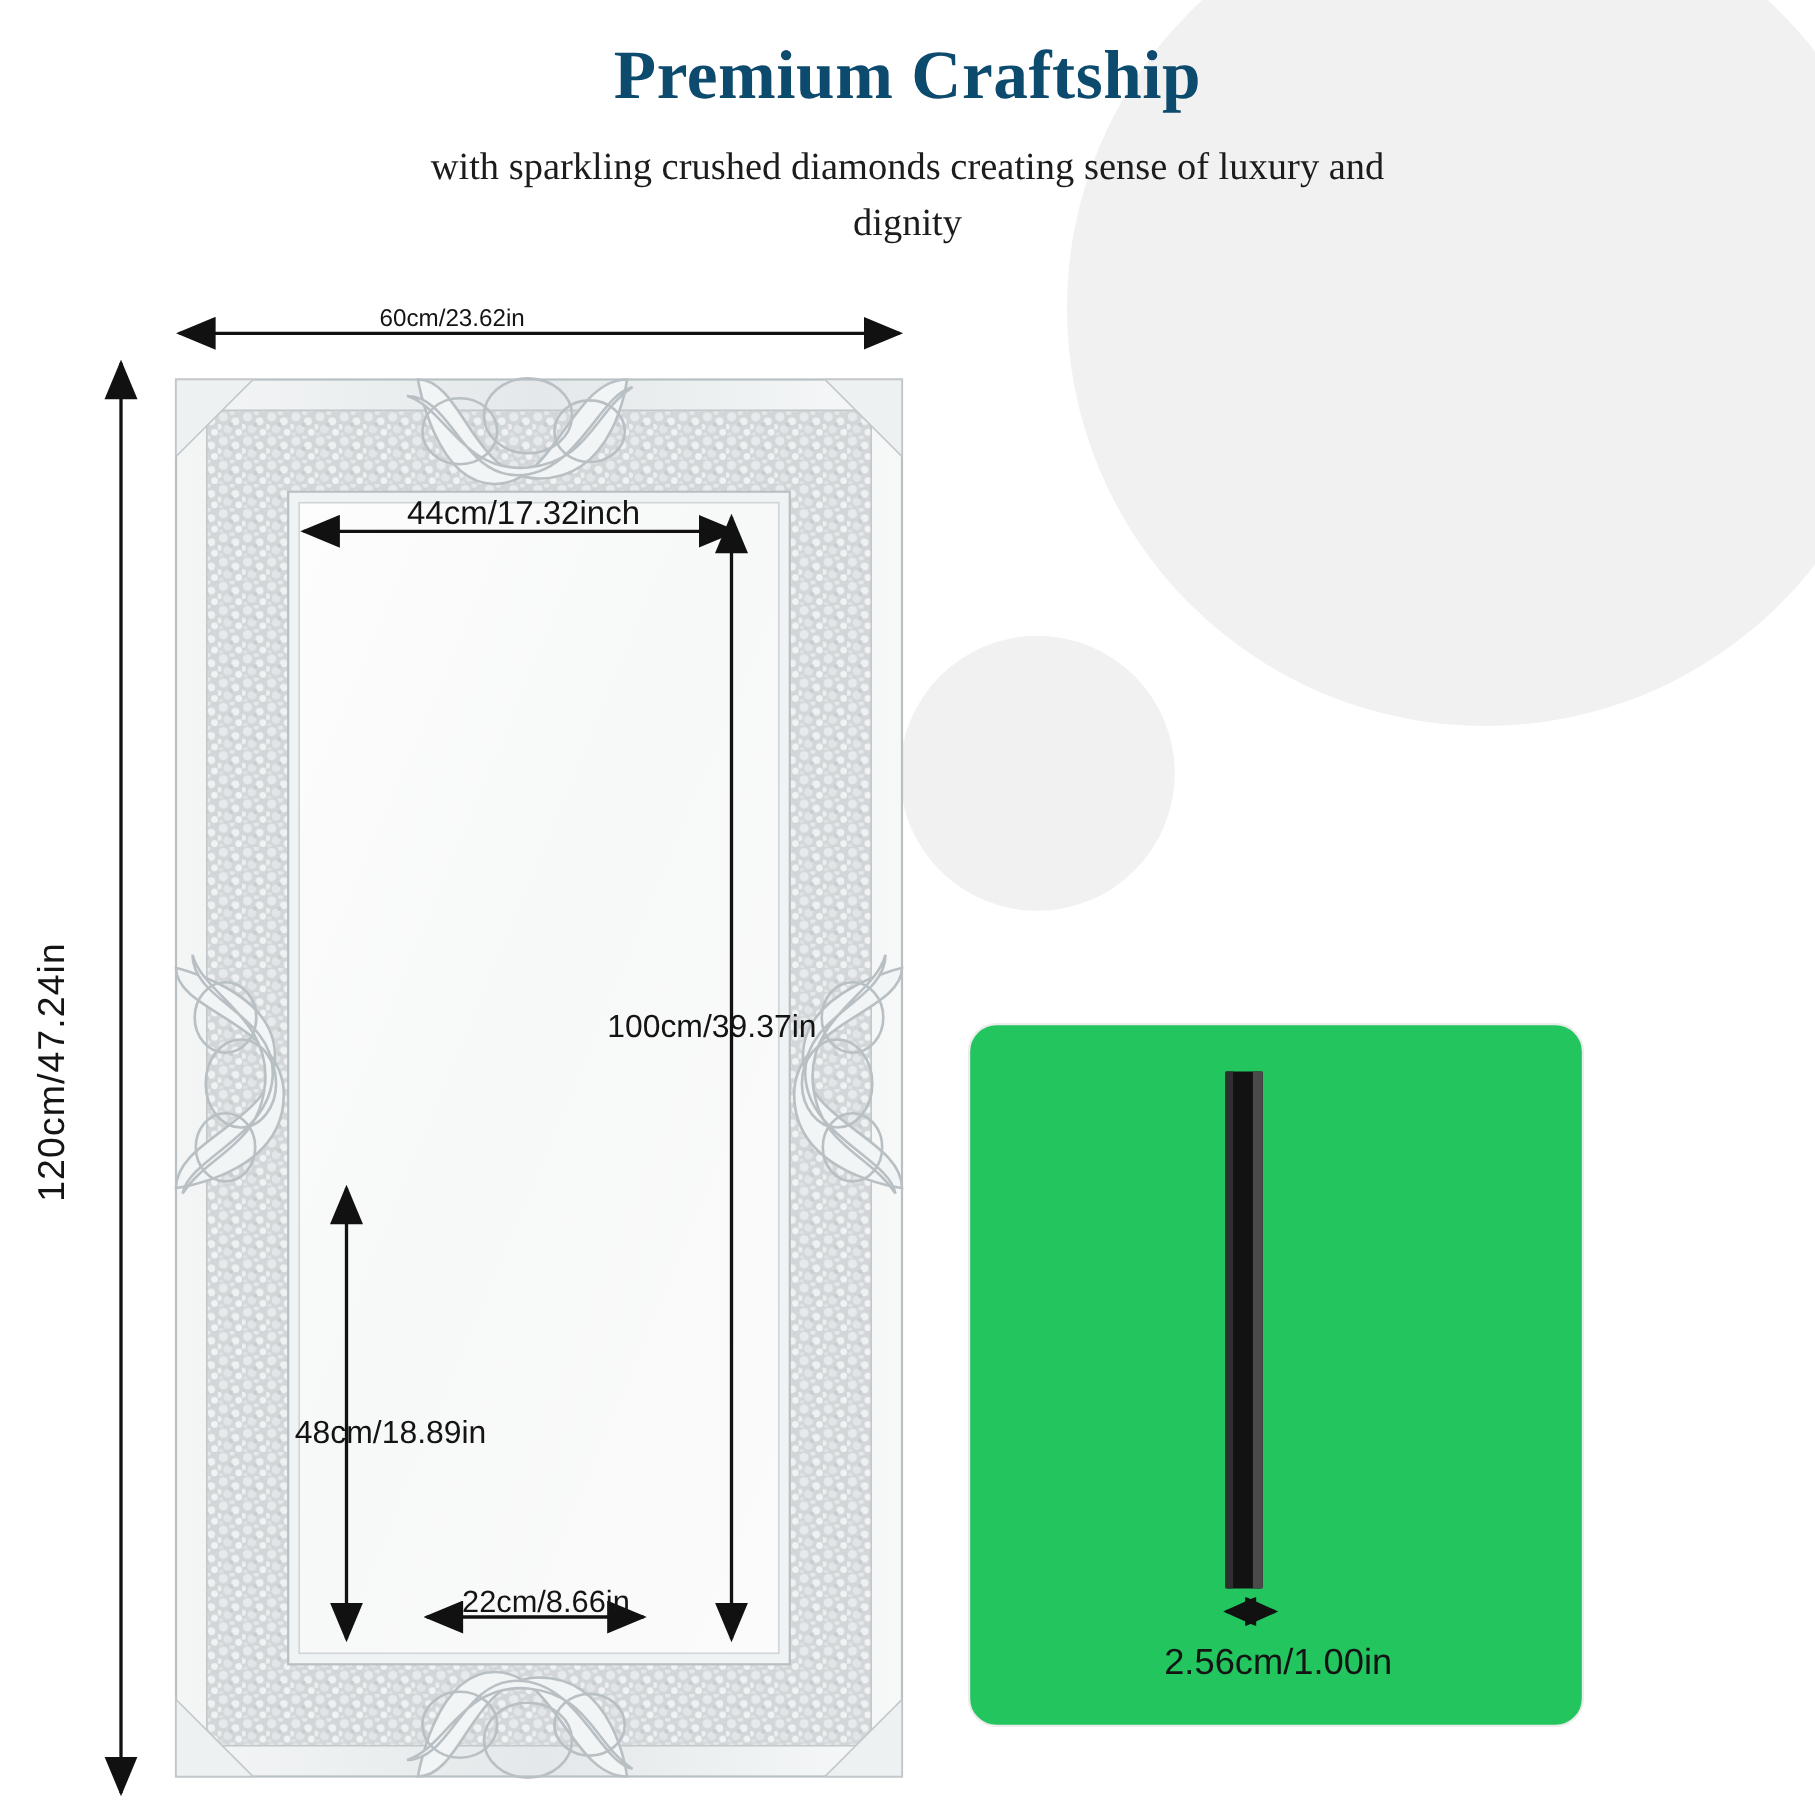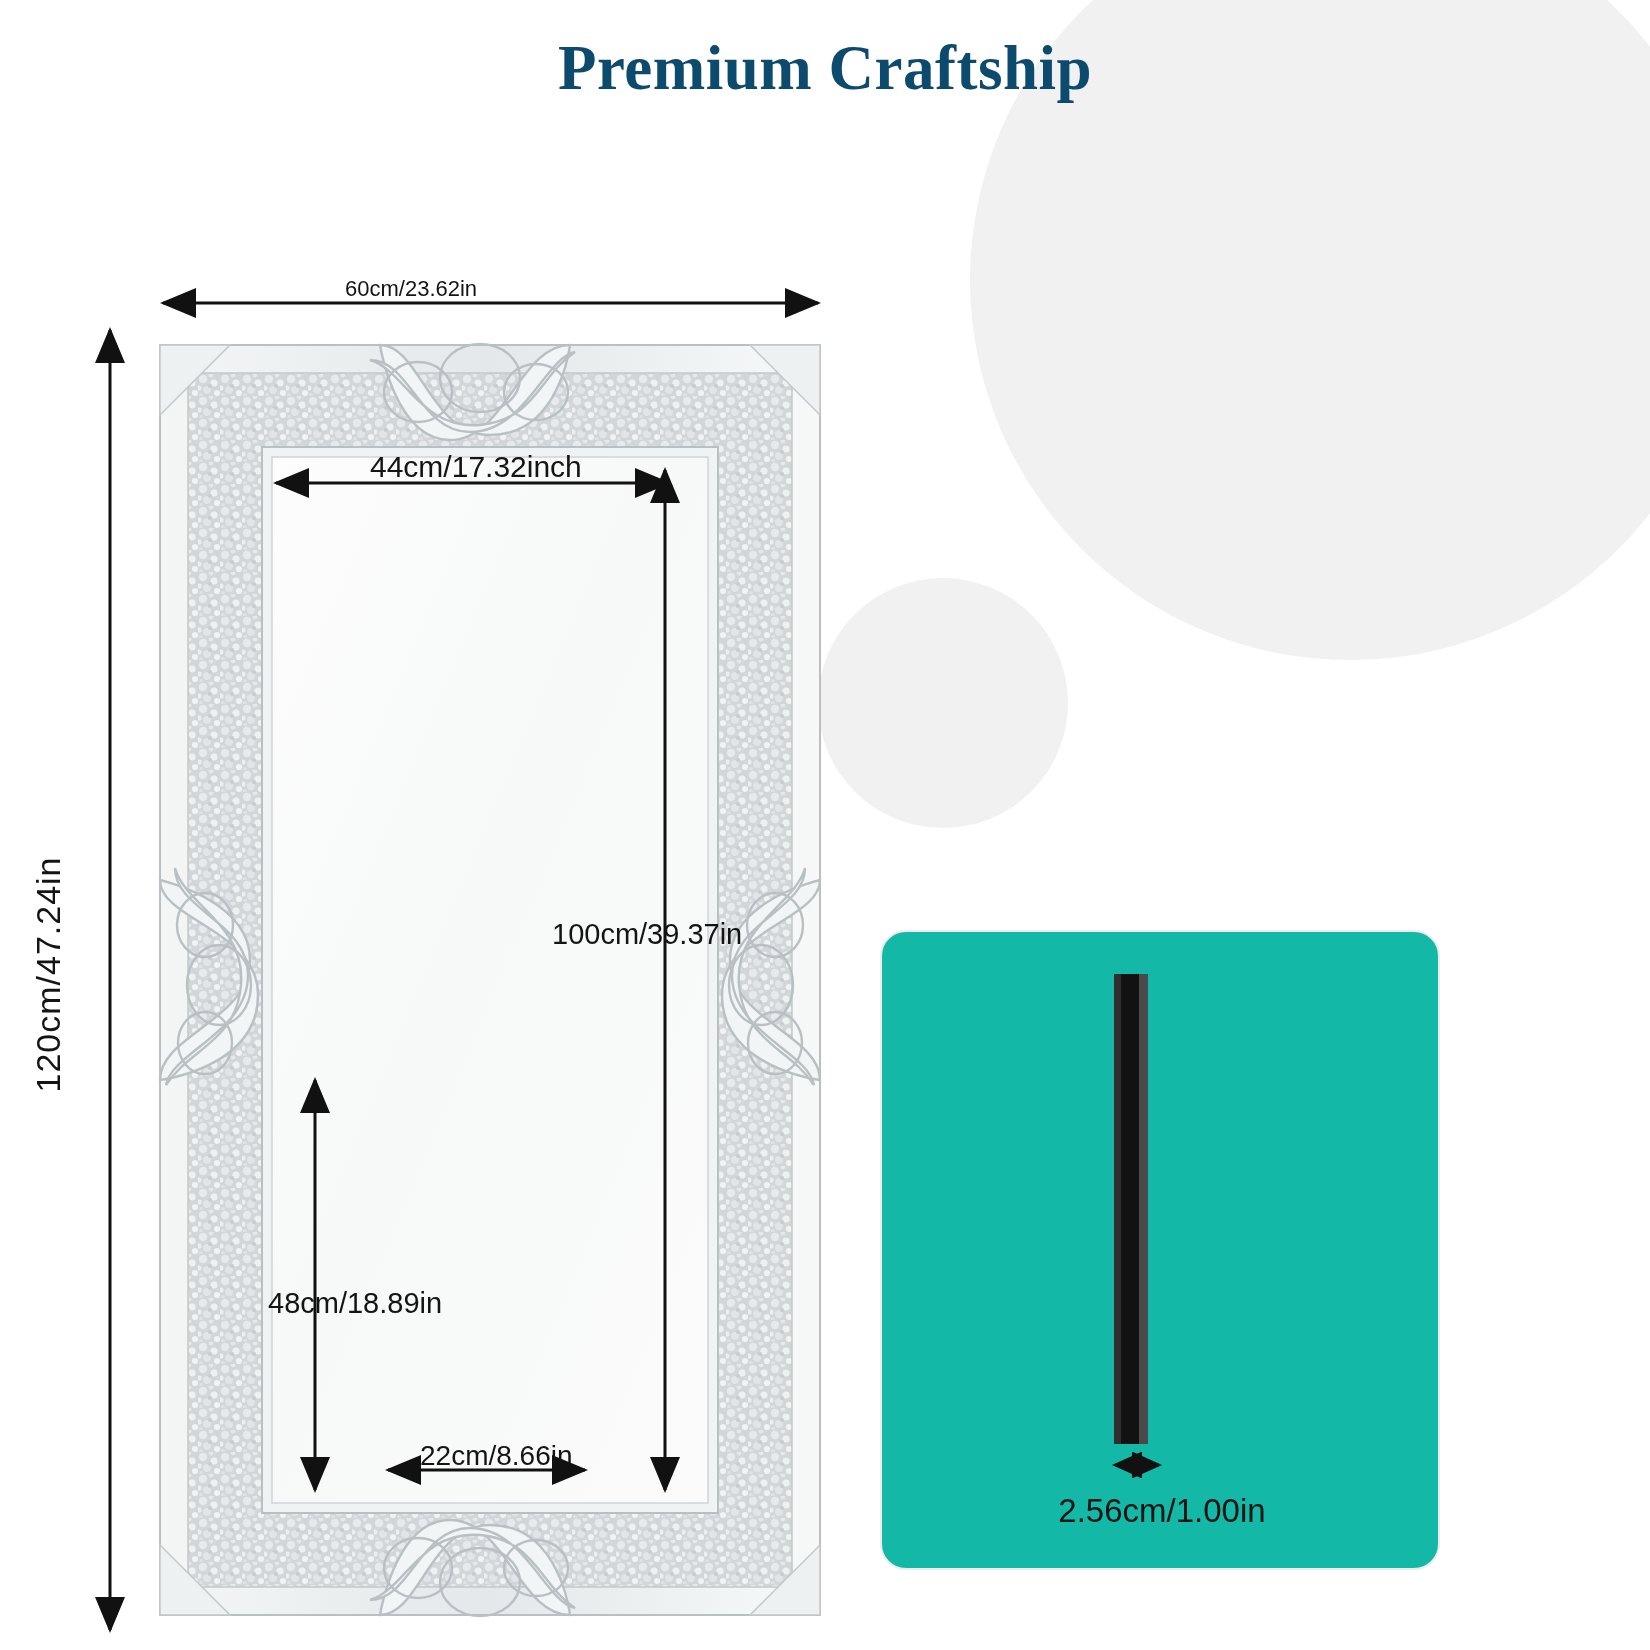--- a/index.html
+++ b/index.html
@@ -96,21 +96,21 @@
     letter-spacing: 1px;
   }
 
   
   .thickness-card {
     position: absolute;
     left: 880px;
     top: 930px;
     width: 560px;
     height: 640px;
-    background: #14b8a6;
+    background: #22c55e;
     border: 2px solid #ececec;
     border-radius: 26px;
     z-index: 4;
     box-sizing: border-box;
   }
   .thick-bar {
     position: absolute;
     left: 232px;
     top: 42px;
     width: 34px;
@@ -155,20 +155,21 @@
   }
 </style>
 </head>
 <body>
 
 <div class="blob blob-large"></div>
 <div class="blob blob-small"></div>
 
 <div class="header">
   <div class="title">Premium Craftship</div>
+  <div class="subtitle">with sparkling crushed diamonds creating sense of luxury and dignity</div>
 </div>
 
 <svg id="diagram" viewBox="0 0 1650 1650">
   <defs>
     <pattern id="diamondTex" width="22" height="22" patternUnits="userSpaceOnUse">
       <rect width="22" height="22" fill="#d2d6d8"></rect>
       <circle cx="5" cy="5" r="4.2" fill="#e7eaec"></circle>
       <circle cx="16" cy="9" r="3.6" fill="#eef1f2"></circle>
       <circle cx="9" cy="16" r="4" fill="#e2e5e7"></circle>
       <circle cx="19" cy="19" r="3.1" fill="#f0f2f3"></circle>

